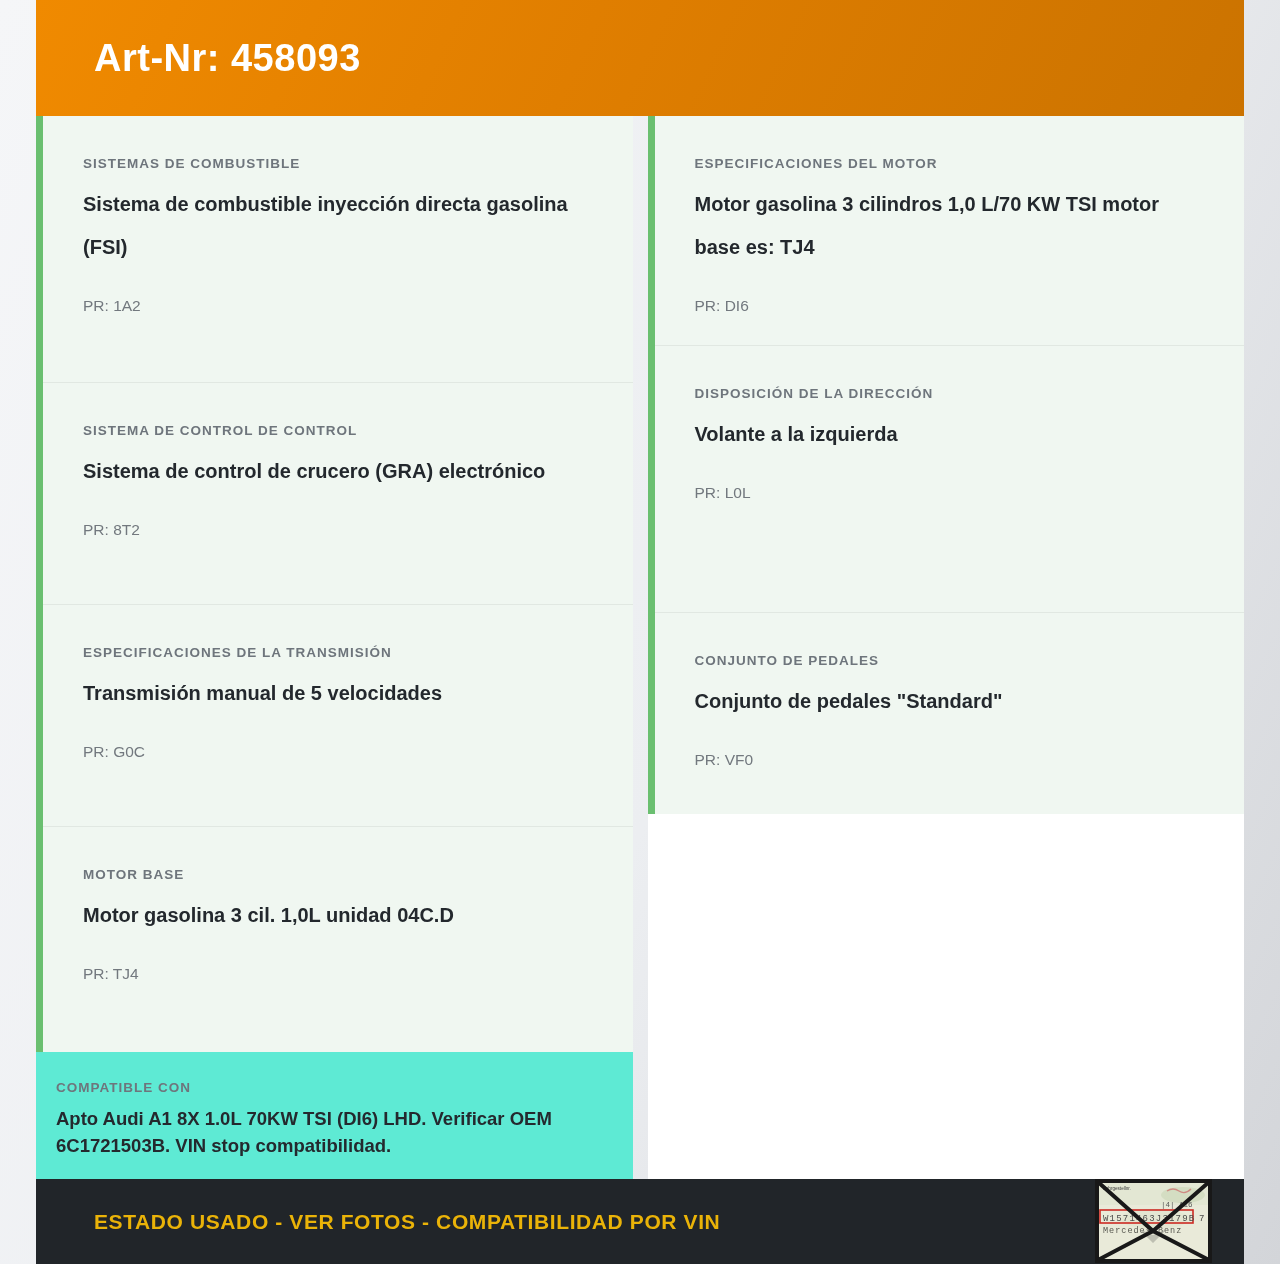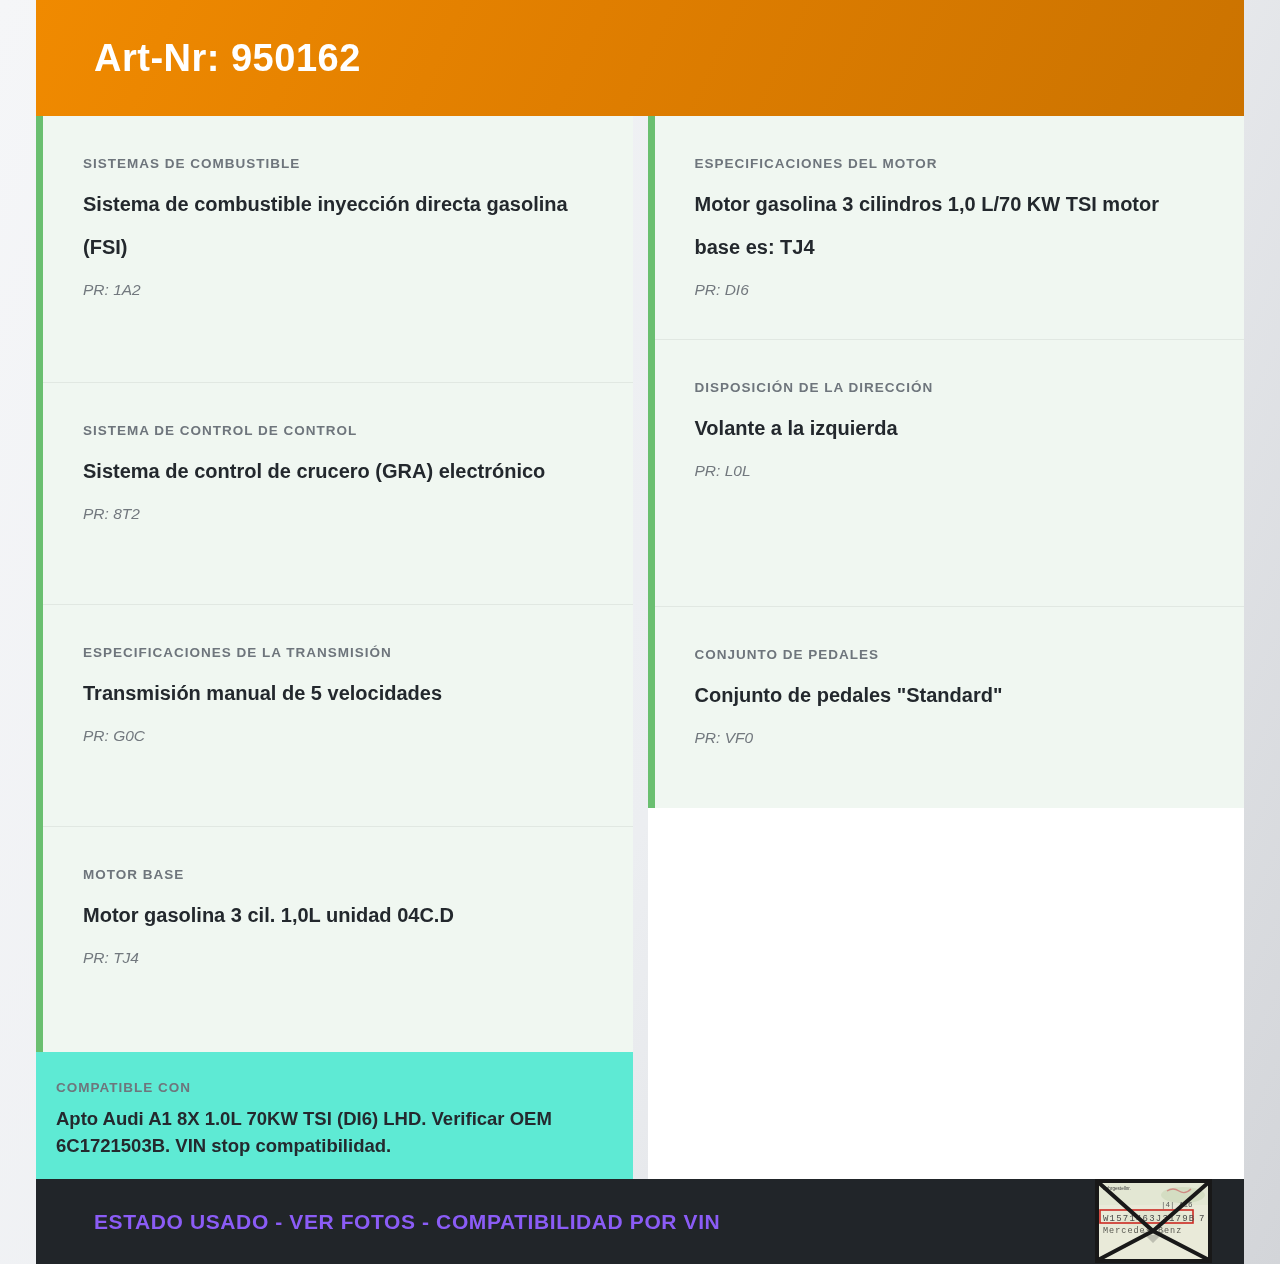--- a/index.html
+++ b/index.html
@@ -59,25 +59,24 @@
     letter-spacing: 1px;
     margin-bottom: 12px;
   }
   .card-title {
     color: #23282d;
     font-size: 20px;
     font-weight: 700;
     line-height: 43px;
   }
   .card-pr {
-    margin-top: 12px;
+    margin-top: 28px;
     color: #72787e;
     font-size: 15.5px;
     font-weight: 500;
-    font-style: italic;
   }
   
   .compat {
     flex: 1;
     background: #5eead4;
     padding: 28px 36px 20px 20px;
   }
   .compat .card-label { margin-bottom: 10px; }
   .compat-text {
     color: #24292e;
@@ -89,41 +88,41 @@
   
   .footer {
     height: 86px;
     background: #212529;
     position: relative;
     display: flex;
     align-items: center;
     padding-left: 58px;
   }
   .footer-text {
-    color: #8b5cf6;
+    color: #eab308;
     font-size: 21px;
     font-weight: 700;
     letter-spacing: 0.6px;
   }
   .vin-stamp {
     position: absolute;
     right: 32px;
     top: 0px;
     width: 117px;
     height: 84px;
   }
   .vin-stamp svg { display: block; width: 100%; height: 100%; }
 </style>
 </head>
 <body>
 
 <div class="page">
 
   <div class="header">
-    <h1>Art-Nr: 950162</h1>
+    <h1>Art-Nr: 458093</h1>
   </div>
 
   <div class="main">
 
     <div class="col">
       <div class="stack col-left">
         <div class="card">
           <div class="card-label">SISTEMAS DE COMBUSTIBLE</div>
           <div class="card-title">Sistema de combustible inyección directa gasolina (FSI)</div>
           <div class="card-pr">PR: 1A2</div>

